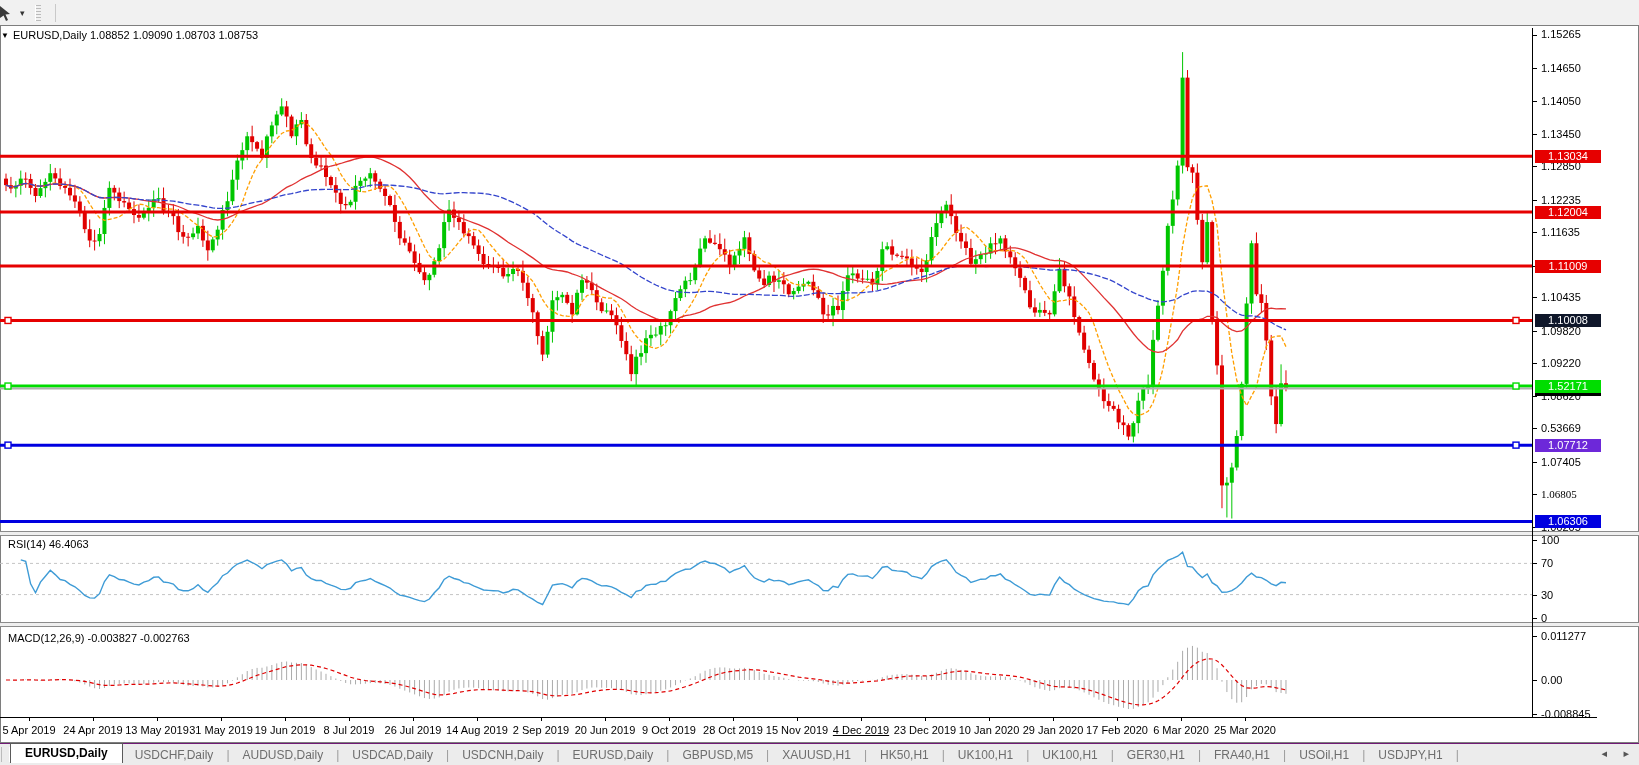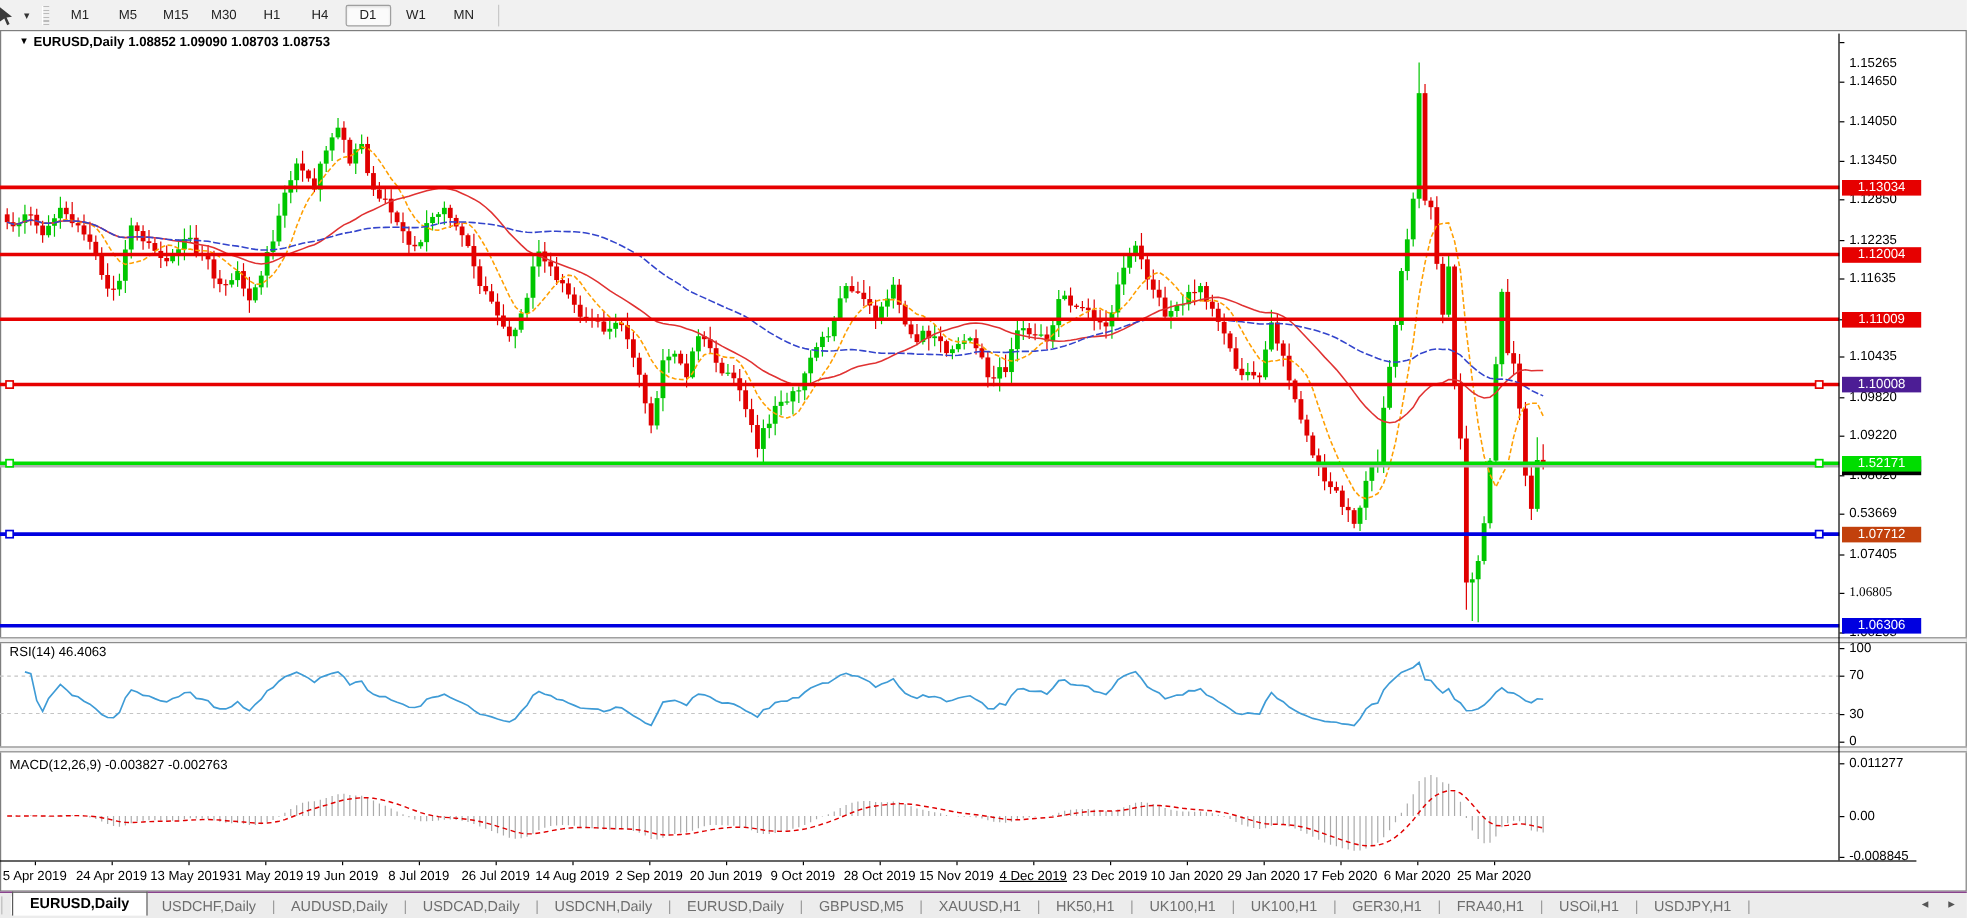--- a/index.html
+++ b/index.html
@@ -14,21 +14,21 @@
   #tf-end-sep{width:1px;height:18px;background:#c9c9c9;margin-left:8px;}
   
   #chart-frame{position:absolute;left:0;top:25px;width:1637px;height:716px;border:1px solid #7e7e7e;background:#fff;}
   .panel-svg{position:absolute;left:0;}
   #price-svg{top:28px;width:1533px;height:504px;}
   #rsi-svg{top:536px;width:1533px;height:84px;}
   #macd-svg{top:628px;width:1533px;height:89px;}
   .separator{position:absolute;left:0;width:1639px;height:5px;background:#efefef;border-top:1px solid #8c8c8c;border-bottom:1px solid #8c8c8c;box-sizing:border-box;}
   #sep1{top:531px;} #sep2{top:622px;}
   #xaxis-line{position:absolute;left:0;top:717px;width:1597px;height:1px;background:#000;}
-  #chart-title{position:absolute;left:16px;top:29px;font-size:11px;font-weight:700;color:#000;}
+  #chart-title{position:absolute;left:1px;top:29px;font-size:11px;font-weight:400;color:#000;}
   #chart-title .tri{font-size:8px;position:relative;top:-1px;margin-right:4px;}
   .panel-label{position:absolute;left:8px;font-size:11px;color:#000;}
   #rsi-label{top:538px;} #macd-label{top:632px;}
   
   #axis-col{position:absolute;left:1532px;top:28px;width:107px;height:689px;border-left:1px solid #000;}
   .ytick{position:absolute;left:0;width:4px;height:1px;background:#000;}
   .ylab{position:absolute;left:8px;font-size:11px;color:#000;white-space:nowrap;}
   .linelab{position:absolute;left:2px;min-width:60px;height:13px;line-height:13px;font-size:11px;color:#fff;text-align:center;padding:0 3px;}
   
   #date-axis{position:absolute;left:0;top:718px;width:1447px;height:25px;}
@@ -47,31 +47,20 @@
 <body>
 
 <div id="toolbar">
   <div id="tool-icon">
     <svg width="18" height="18" viewBox="0 0 18 18">
       <path d="M4 2 L14 10 L9.5 10.5 L12 16 L10 17 L7.6 11.4 L4 14 Z" fill="#3a3a3a"></path>
     </svg>
   </div>
   <div id="tool-caret">▾</div>
   <div class="grip"></div>
-  <div id="tf-buttons" style="display:flex;">
-      <div class="tfbtn">M1</div>
-      <div class="tfbtn">M5</div>
-      <div class="tfbtn">M15</div>
-      <div class="tfbtn">M30</div>
-      <div class="tfbtn">H1</div>
-      <div class="tfbtn">H4</div>
-      <div class="tfbtn active">D1</div>
-      <div class="tfbtn">W1</div>
-      <div class="tfbtn">MN</div>
-    </div>
   <div id="tf-end-sep"></div>
 </div>
 
 <div id="chart-frame"></div>
 
 <svg id="price-svg" class="panel-svg">
     <line x1="6" y1="145.57866432873172" x2="6" y2="163.10268250092122" stroke="#e00000" stroke-width="1"></line>
     <rect x="4" y="150.62349999999924" width="4" height="6.516000000000503" fill="#e00000"></rect>
     <line x1="10.923" y1="148.8956644317326" x2="10.923" y2="165.22078232840678" stroke="#e00000" stroke-width="1"></line>
     <rect x="8.923" y="157.13949999999974" width="4" height="3.396030699795915" fill="#e00000"></rect>
@@ -885,21 +874,21 @@
 <div id="xaxis-line"></div>
 
 <div id="chart-title">
   <span class="tri">▼</span><span>EURUSD,Daily  1.08852 1.09090 1.08703 1.08753</span>
 </div>
 <div id="rsi-label" class="panel-label">RSI(14) 46.4063</div>
 <div id="macd-label" class="panel-label">MACD(12,26,9) -0.003827 -0.002763</div>
 
 <div id="axis-col">
     <div class="ytick" style="top: 7px;"></div>
-    <div class="ylab" style="top: 19px;">1.15265</div>
+    <div class="ylab" style="top: 0;">1.15265</div>
     <div class="ytick" style="top: 40.3945px;"></div>
     <div class="ylab" style="top: 34.3945px;">1.14650</div>
     <div class="ytick" style="top: 72.9745px;"></div>
     <div class="ylab" style="top: 66.9745px;">1.14050</div>
     <div class="ytick" style="top: 105.554px;"></div>
     <div class="ylab" style="top: 99.5545px;">1.13450</div>
     <div class="ytick" style="top: 138.134px;"></div>
     <div class="ylab" style="top: 132.134px;">1.12850</div>
     <div class="ytick" style="top: 171.529px;"></div>
     <div class="ylab" style="top: 165.529px;">1.12235</div>
@@ -920,23 +909,23 @@
     <div class="ytick" style="top: 433.798px;"></div>
     <div class="ylab" style="top: 427.798px;">1.07405</div>
     <div class="ytick" style="top: 466.378px;"></div>
     <div class="ylab" style="top: 460.378px; font-family: Liberation Serif, serif;">1.06805</div>
     <div class="ytick" style="top: 498.958px;"></div>
     <div class="ylab" style="top: 492.958px;">1.06205</div>
     <div class="linelab" style="top: 354.602px; background: rgb(0, 0, 0); z-index: 1;">1.08753</div>
     <div class="linelab" style="top: 122.143px; background: rgb(230, 0, 0); z-index: 2;">1.13034</div>
     <div class="linelab" style="top: 178.072px; background: rgb(230, 0, 0); z-index: 2;">1.12004</div>
     <div class="linelab" style="top: 232.101px; background: rgb(230, 0, 0); z-index: 2;">1.11009</div>
-    <div class="linelab" style="top: 286.455px; background: #4c1d95; z-index: 2;">1.10008</div>
+    <div class="linelab" style="top: 286.455px; background: #0f172a; z-index: 2;">1.10008</div>
     <div class="linelab" style="top: 352.049px; background: rgb(0, 221, 0); z-index: 2;">1.52171</div>
-    <div class="linelab" style="top: 411.128px; background: #c2410c; z-index: 2;">1.07712</div>
+    <div class="linelab" style="top: 411.128px; background: #6d28d9; z-index: 2;">1.07712</div>
     <div class="linelab" style="top: 487.474px; background: rgb(0, 0, 224); z-index: 2;">1.06306</div>
     <div class="ytick" style="top: 512px;"></div>
     <div class="ylab" style="top: 506px;">100</div>
     <div class="ytick" style="top: 535.4px;"></div>
     <div class="ylab" style="top: 529.4px;">70</div>
     <div class="ytick" style="top: 566.6px;"></div>
     <div class="ylab" style="top: 560.6px;">30</div>
     <div class="ytick" style="top: 590px;"></div>
     <div class="ylab" style="top: 584px;">0</div>
     <div class="ytick" style="top: 608.02px;"></div>

